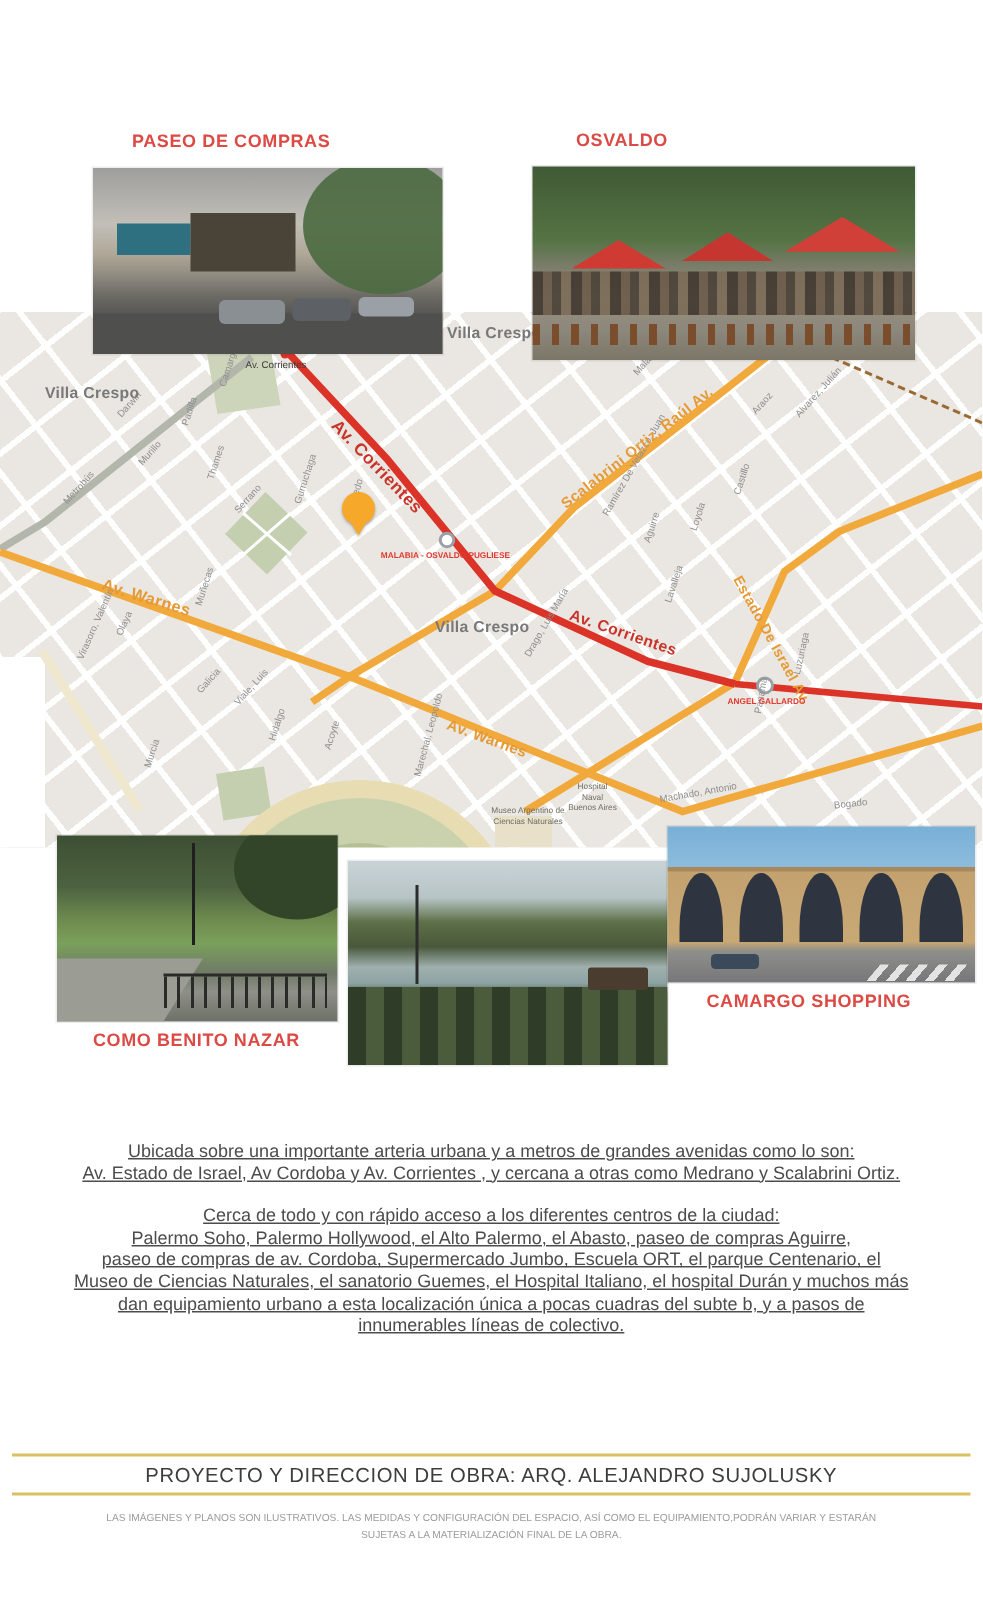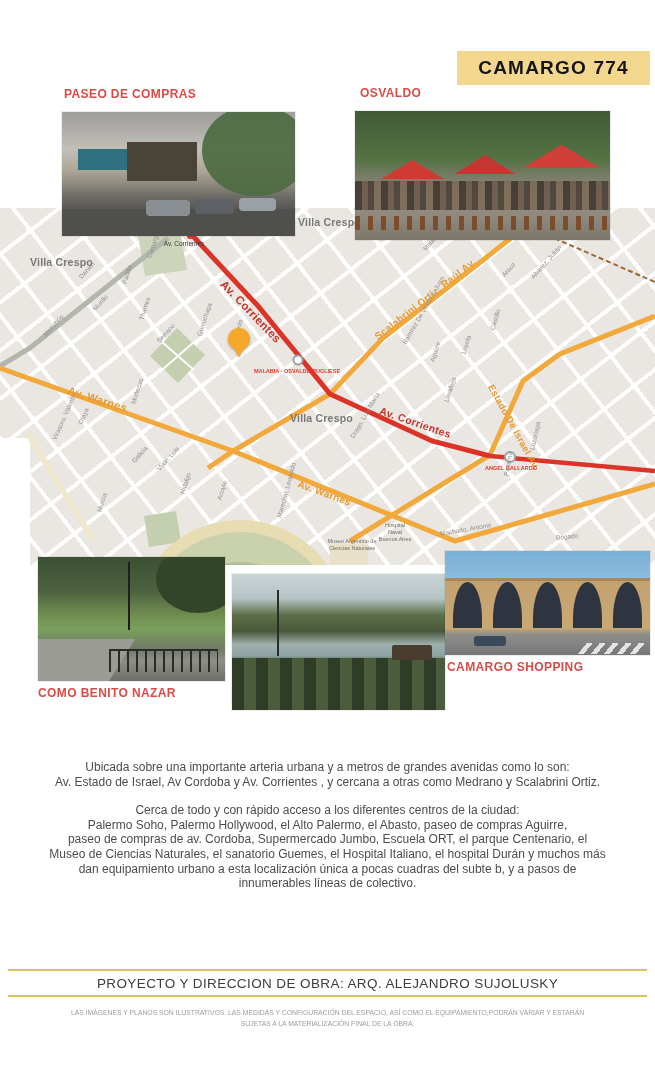--- a/index.html
+++ b/index.html
@@ -5,21 +5,21 @@
   html,body{margin:0;padding:0;background:#ffffff;}
   .page{position:relative;width:655px;height:1080px;margin:0 auto;background:#fff;
         font-family:"Liberation Sans",sans-serif;overflow:hidden;}
 
   
   .title{position:absolute;left:457px;top:51px;width:193px;height:34px;background:#F3D78E;
          color:#141414;font-weight:700;font-size:19px;letter-spacing:1.2px;text-align:center;
          line-height:34px;z-index:6;}
 
   
-  .plabel{position:absolute;color:#DC4A45;font-weight:700;font-size:12px;letter-spacing:.4px;z-index:6;}
+  .plabel{position:absolute;color:#DC4A45;font-weight:700;font-size:12px;letter-spacing:.4px;z-index:6;margin-left:24px;}
 
   
   .photo{position:absolute;overflow:hidden;z-index:5;box-shadow:0 0 0 1px rgba(0,0,0,.07);}
   .photo>div{position:absolute;}
 
   .p-paseo{left:62px;top:112px;width:233px;height:124px;
     background:linear-gradient(180deg,#9e9e9c 0%,#c2bfb8 30%,#b0a898 46%,#8f8a80 58%,#6e6c66 68%,#545350 80%,#454442 100%);}
   .ps-sign{left:7%;top:30%;width:21%;height:17%;background:#2e6f80;}
   .ps-shop{left:28%;top:24%;width:30%;height:32%;background:#4a4338;}
   .ps-tree{right:-6%;top:-6%;width:46%;height:74%;background:#4d6b42;border-radius:50%;opacity:.92;}
@@ -76,35 +76,34 @@
   .ml.poi{color:#6e6e63;text-align:center;line-height:1.25;}
   .ml.station{font-weight:700;color:#E2382F;font-size:5.5px;text-align:center;transform:translateX(-50%);}
   .pin{position:absolute;left:228px;top:120px;width:22px;height:30px;z-index:3;filter:drop-shadow(0 1px 1px rgba(0,0,0,.3));}
   .pin:before{content:"";position:absolute;left:0;top:0;width:22px;height:22px;background:#F6A82B;border-radius:50%;}
   .pin:after{content:"";position:absolute;left:4px;top:17px;border-left:7px solid transparent;
              border-right:7px solid transparent;border-top:12px solid #F6A82B;}
 
   
   .copy{position:absolute;left:18px;top:760px;width:619px;text-align:center;font-size:12px;
         line-height:14.6px;color:#4c4c4c;z-index:6;}
-  .copy p{margin:0 0 14px;white-space:pre-line;}
+  .copy p{margin:0 0 14px;white-space:pre-line;text-decoration:underline;}
 
   
   .credit{position:absolute;left:8px;right:8px;top:969px;border-top:2px solid #D9C063;
           border-bottom:2px solid #D9C063;padding:5px 0 4px;text-align:center;font-size:13.5px;
           color:#3d3d3d;letter-spacing:.4px;z-index:6;}
   .disclaimer{position:absolute;left:20px;right:20px;top:1008px;text-align:center;font-size:6.8px;
           color:#9c9c9c;line-height:1.55;white-space:pre-line;z-index:6;}
 </style>
 </head>
 <body>
 
 <div class="page">
 
-  <div class="title">CAMARGO 774</div>
 
   <div class="plabel" style="left:64px;top:87px">PASEO DE COMPRAS</div>
   <div class="photo p-paseo">
     <div class="ps-sign"></div>
     <div class="ps-shop"></div>
     <div class="ps-tree"></div>
     <div class="ps-road"></div>
     <div class="ps-car1"></div>
     <div class="ps-car2"></div>
     <div class="ps-car3"></div>

